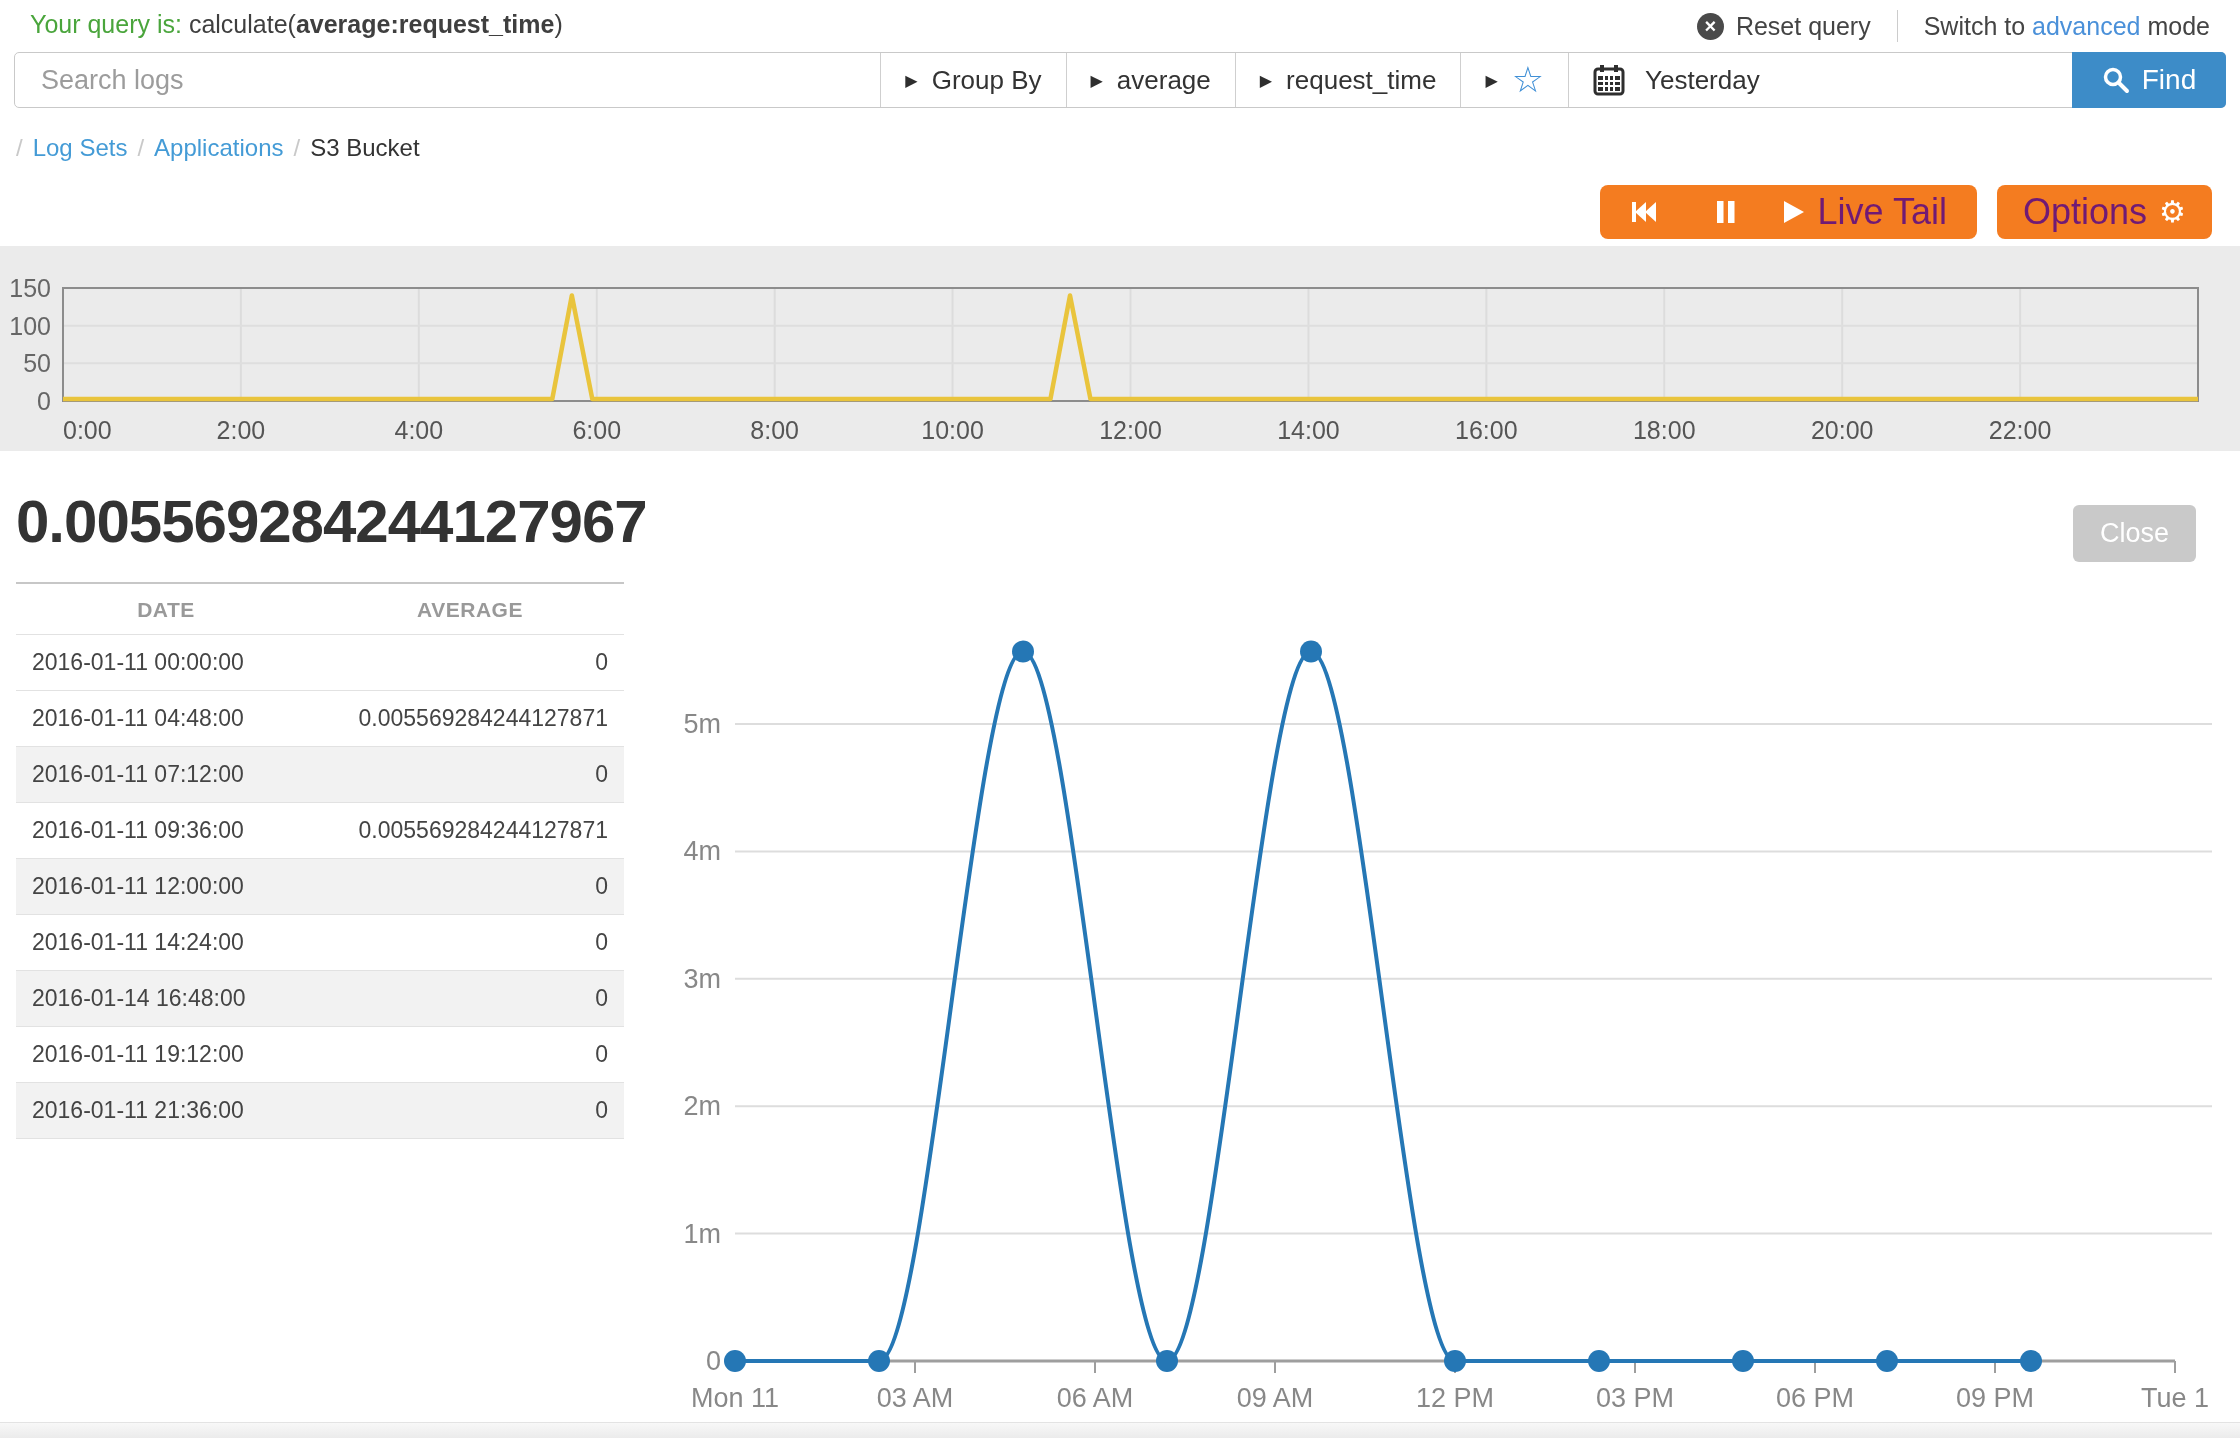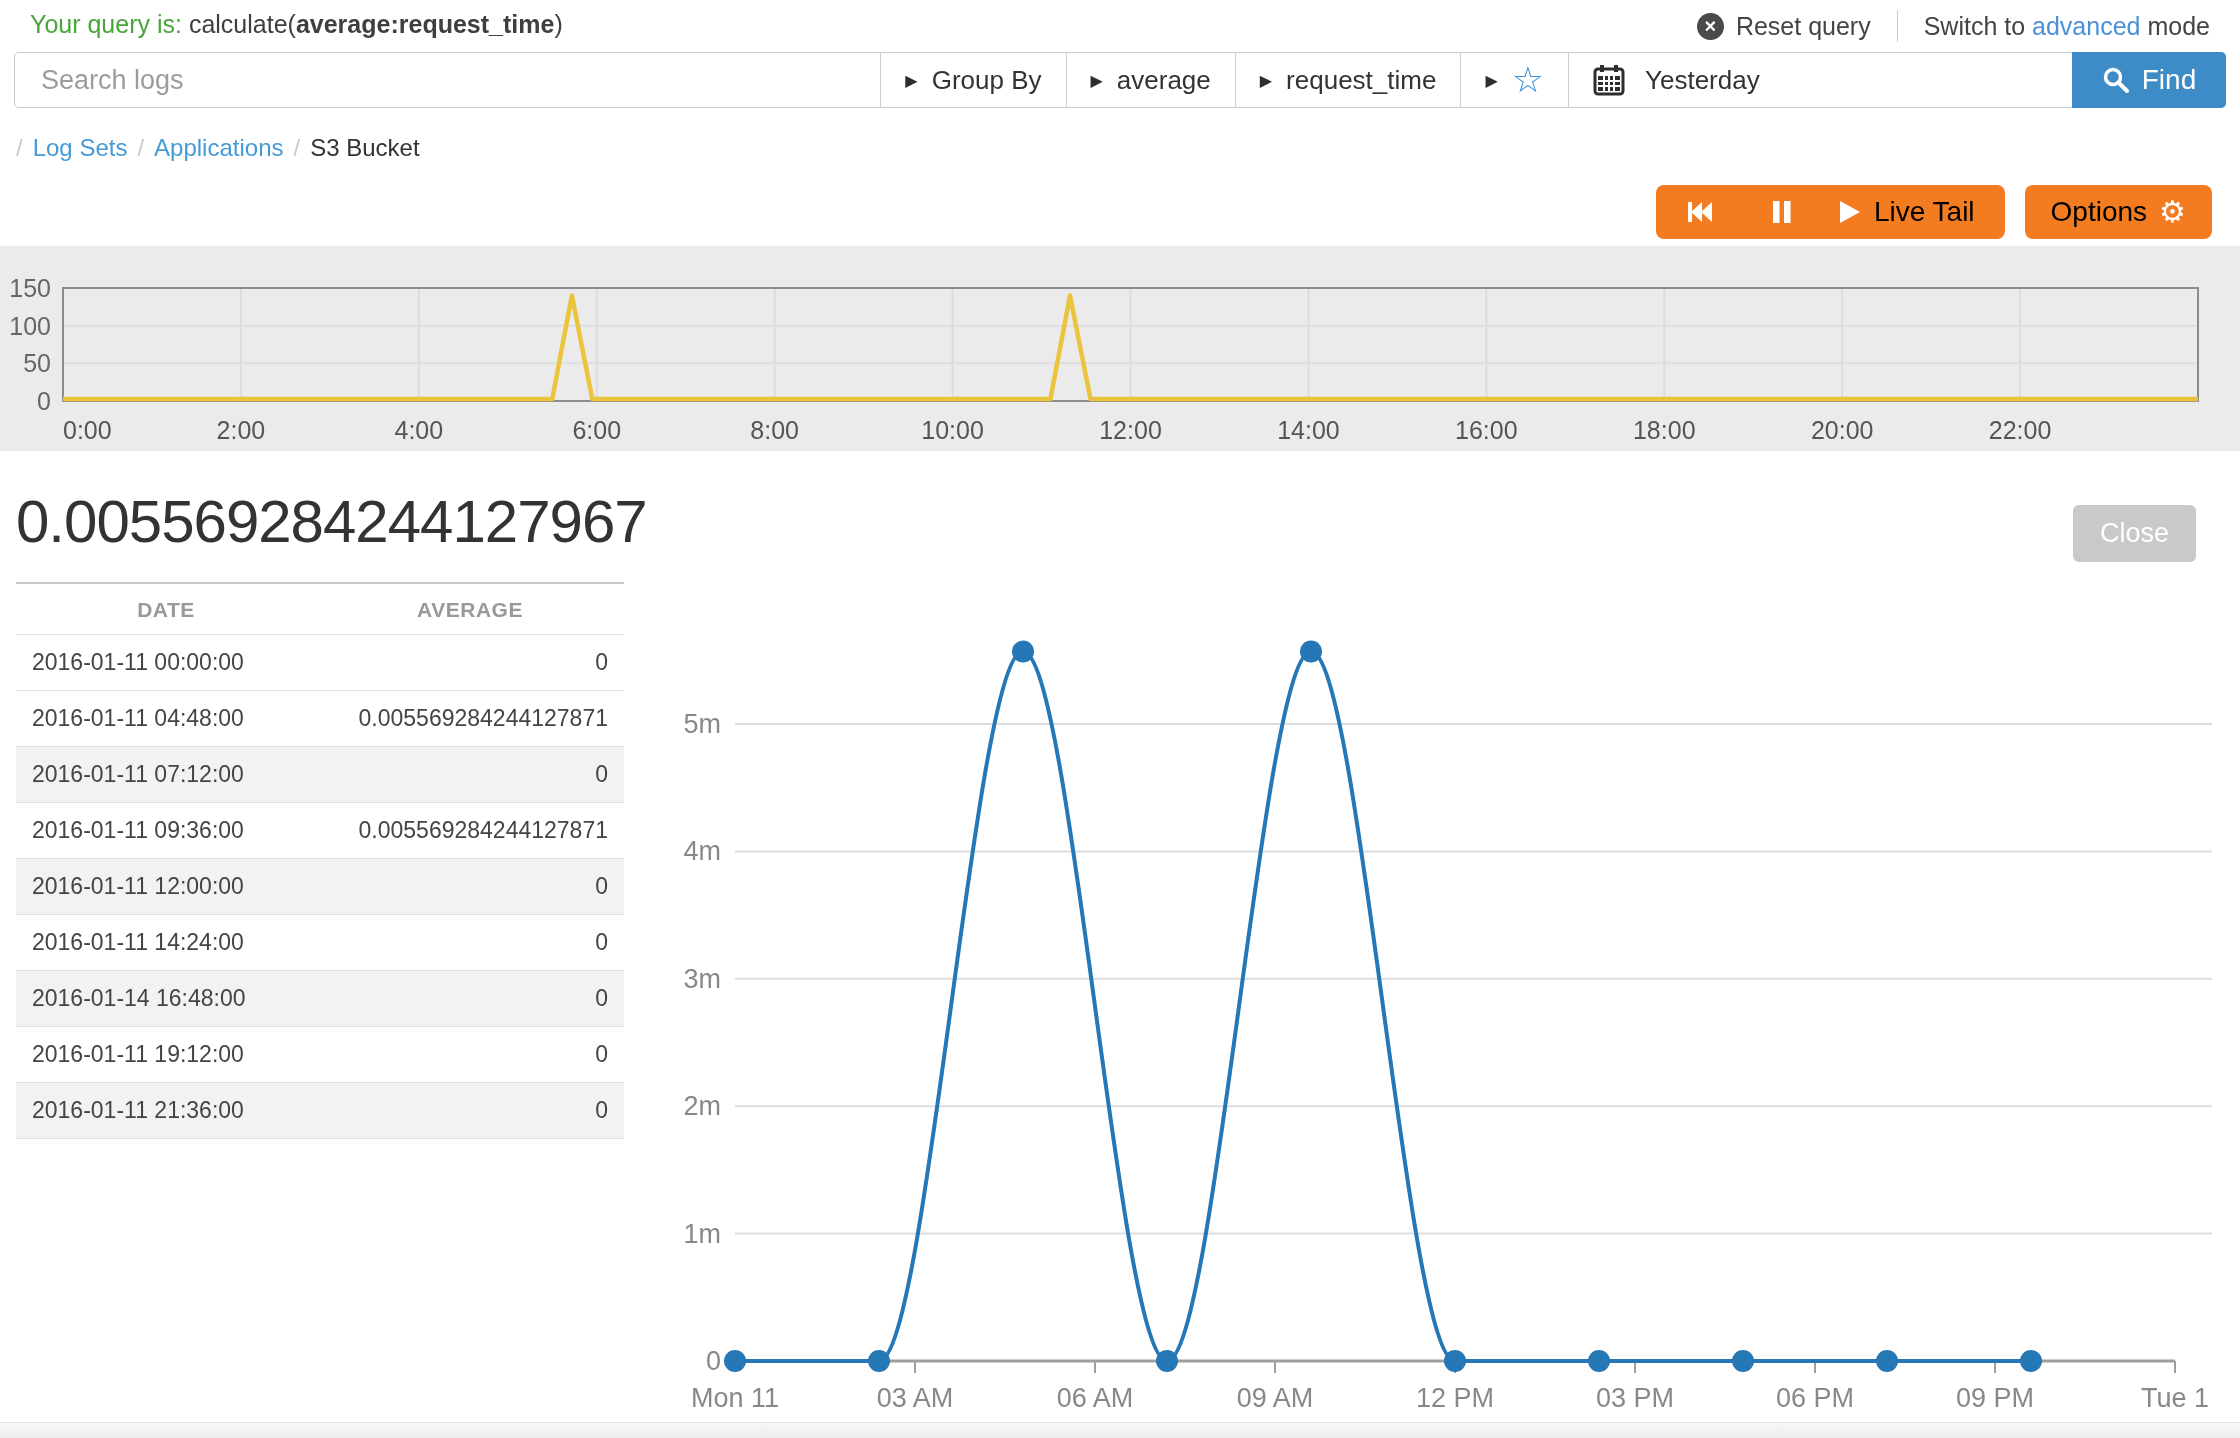--- a/index.html
+++ b/index.html
@@ -72,30 +72,30 @@
   }
   .tab.active {
     background: #fff; border-color: #d7d7d7; border-radius: 8px 8px 0 0;
   }
   .toolbar { position: absolute; right: 28px; bottom: 7px; display: flex; gap: 20px; }
   .btn-orange {
     background: #f47c20; border-radius: 8px; color: #fff; height: 54px;
     display: flex; align-items: center; cursor: pointer;
   }
   .btn-orange .ctl { display: flex; align-items: center; gap: 14px; padding: 0 30px; cursor: pointer; }
-  .btn-orange .lbl { font-size: 28px; color: #000000; }
+  .btn-orange .lbl { font-size: 36px; color: #701a75; }
   .gear-glyph { font-size: 30px; line-height: 1; }
 
   
   .timeline-section { margin-top: 0; height: 205px; background: #ebebeb; position: relative; }
 
   
   .results-panel { position: relative; height: 955px; }
   .big-number {
-    padding: 36px 0 0 16px; font-size: 60px; font-weight: normal; color: #333;
+    padding: 36px 0 0 16px; font-size: 60px; font-weight: bold; color: #333;
     letter-spacing: -1px;
   }
   .close-btn {
     position: absolute; top: 54px; right: 44px; border: none;
     background: #c9c9c9; color: #fff; font-size: 27px; font-family: inherit;
     padding: 13px 27px; border-radius: 6px; cursor: pointer;
   }
   .rule { margin: 26px 0 0 16px; width: 608px; border-top: 2px solid #c7c7c7; }
   table.data-table { margin-left: 16px; width: 608px; border-collapse: collapse; }
   table.data-table th {

